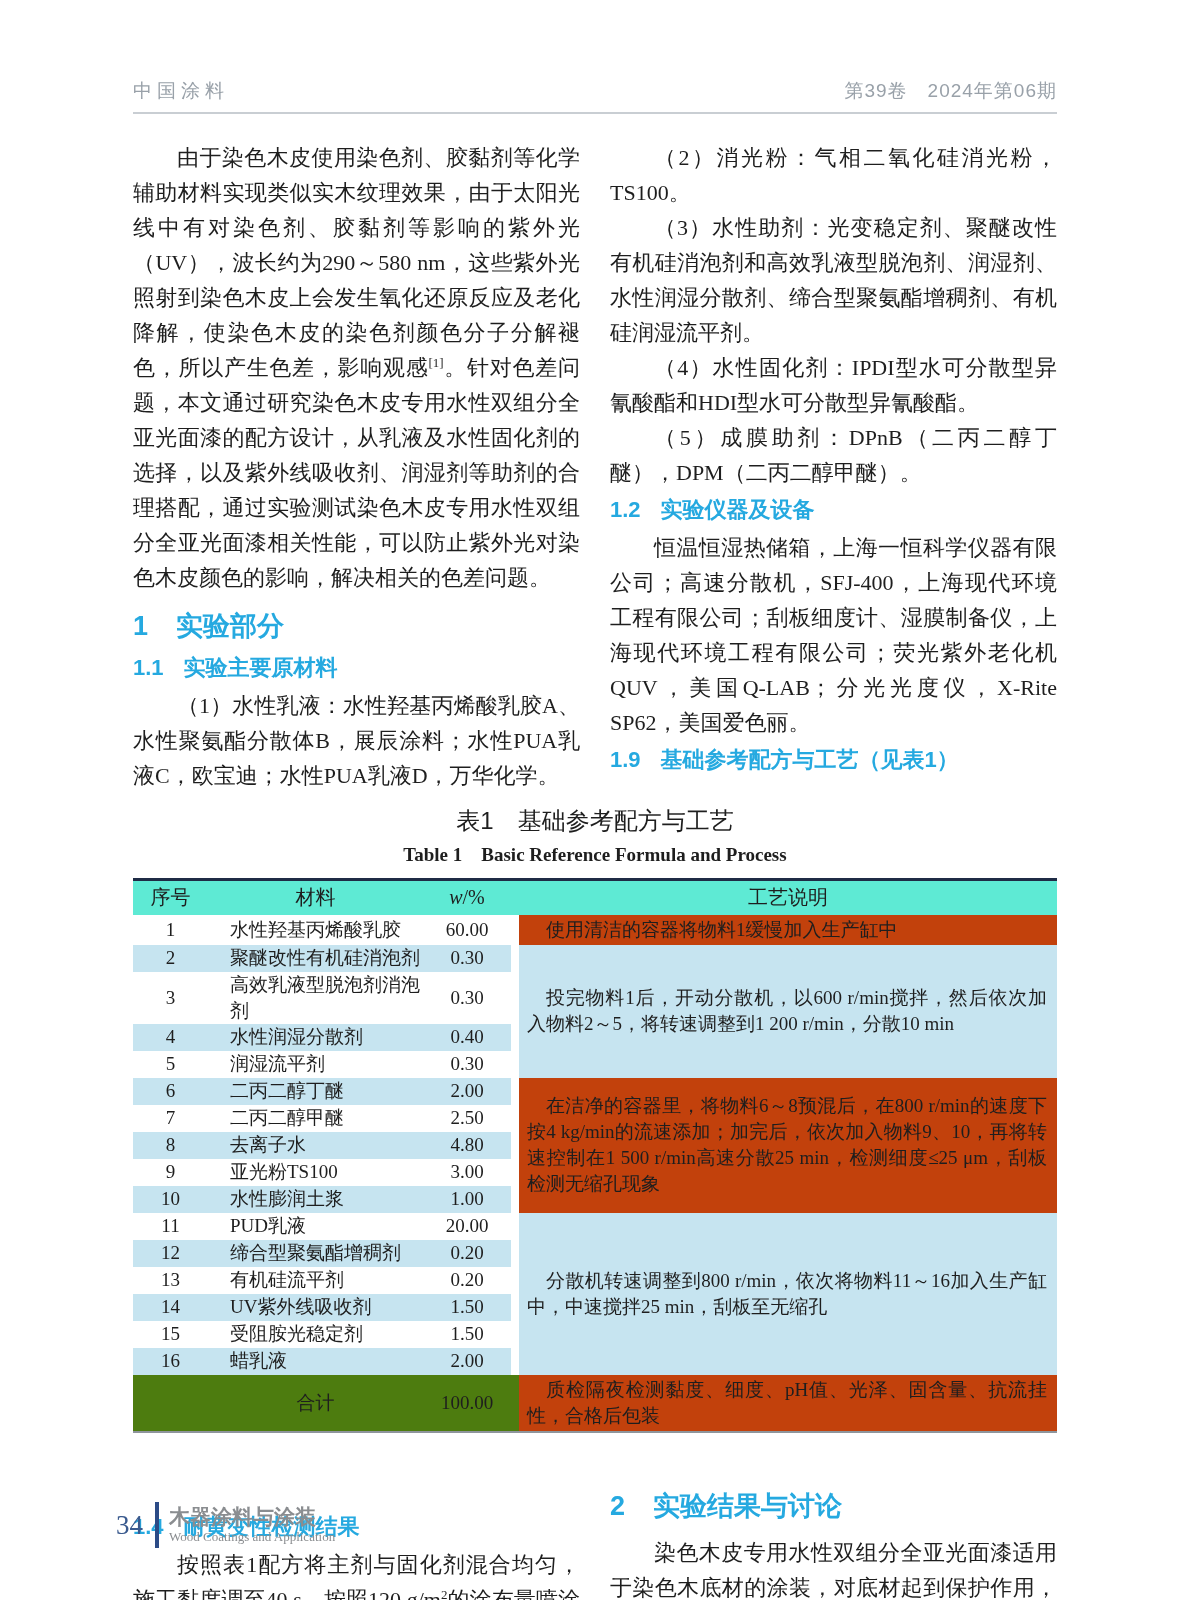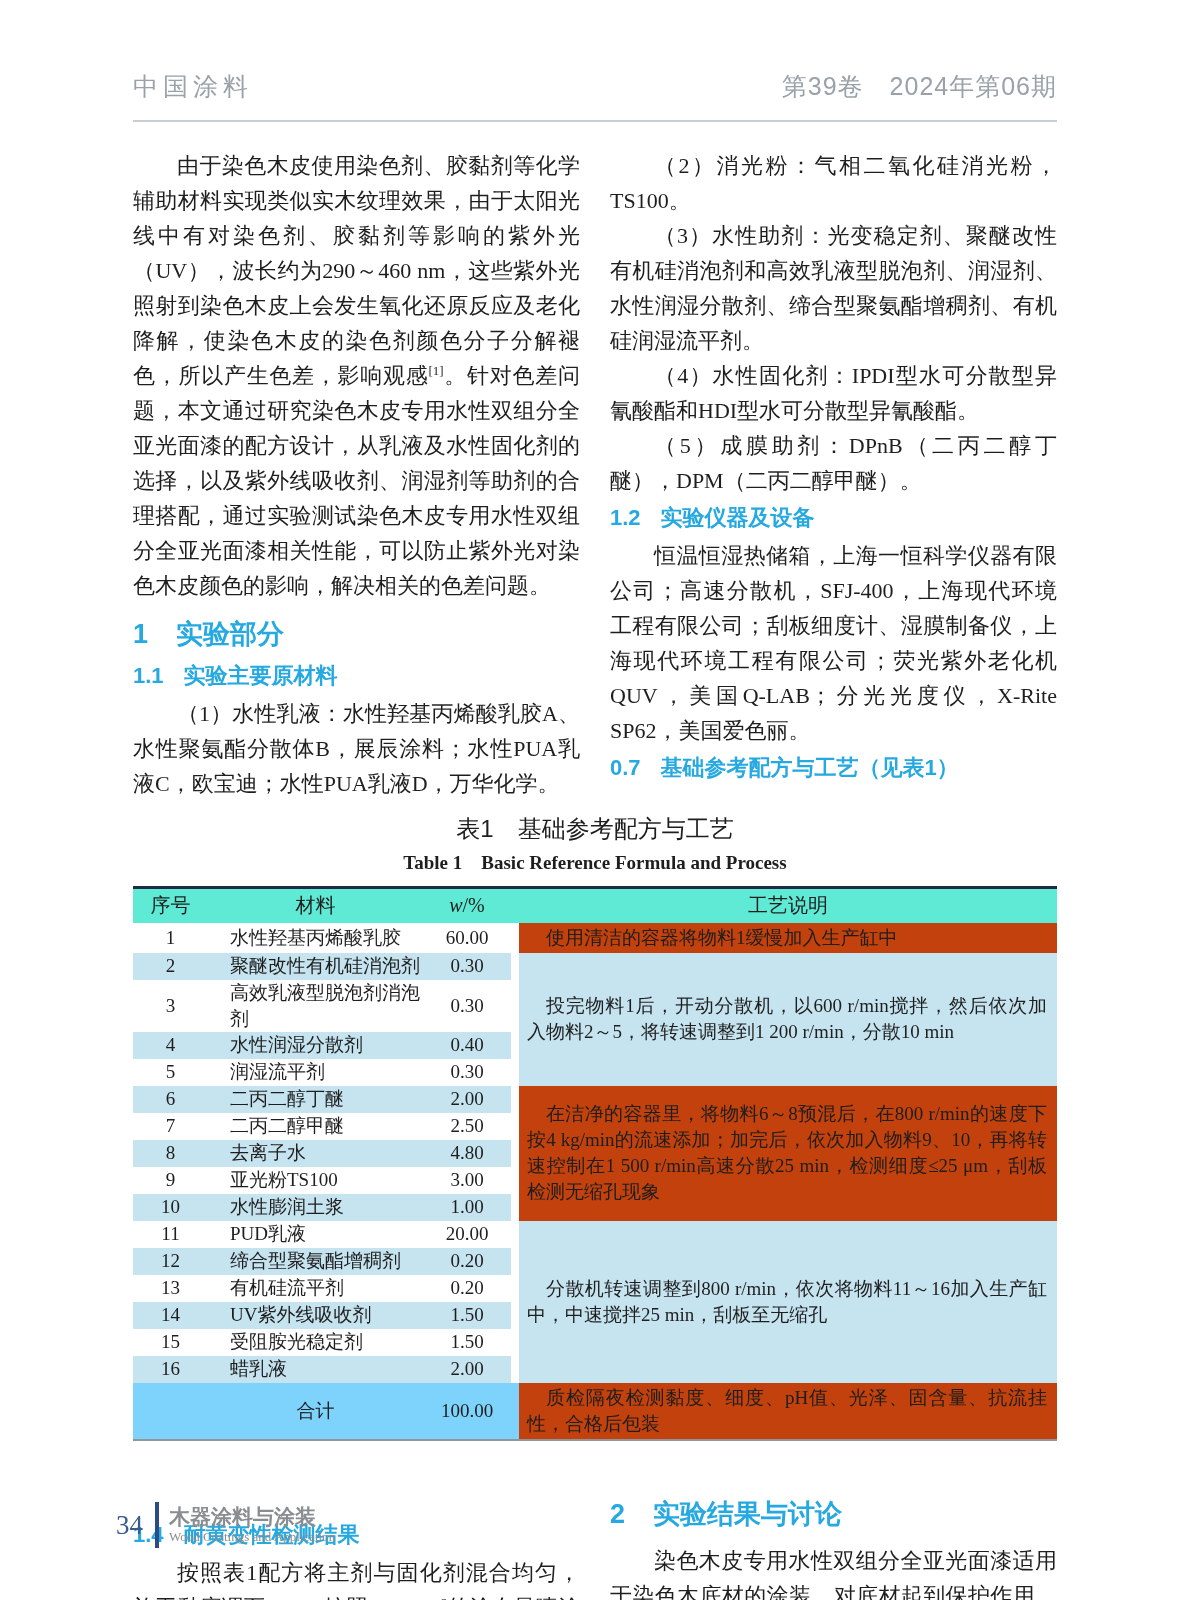--- a/index.html
+++ b/index.html
@@ -11,23 +11,24 @@
     background:#ffffff;
     padding:70px 130px 0 133px;
     font-family:"Liberation Serif", serif;
     color:#1e1e1e;
     overflow:hidden;
   }
   
   .run-head {
     display:flex; justify-content:space-between; align-items:flex-end;
     font-family:"Liberation Sans", sans-serif;
-    color:#99a1a9; font-size:25px;
-    padding-bottom:17px;
+    color:#99a1a9; font-size:19px;
+    padding-bottom:8px;
     border-bottom:2px solid #c9ced3;
+    margin-top:8px;
   }
   .run-head .journal { letter-spacing:5px; }
   .run-head .issue { letter-spacing:1px; }
 
   
   .cols { display:flex; gap:30px; margin-top:26px; }
   .col { width:447px; }
   p.body { font-size:22px; line-height:35px; text-align:justify; text-indent:2em; }
   p.body sup { font-size:13px; vertical-align:super; line-height:0; }
 
@@ -73,21 +74,21 @@
   td.gap   { background:#ffffff; }
   th.gap   { background:#c6e4f0; }
   .rowA td.stripe { background:#ffffff; }   
   .rowB td.stripe { background:#c6e4f0; }   
   td.proc {
     text-align:justify; text-indent:1em;
     padding:2px 10px 2px 8px; line-height:26px;
   }
   td.proc.white { background:#c2410c; }
   td.proc.blue  { background:#c6e4f0;margin-top:22px; }
-  tr.total td { background:#7dd3fc; border-bottom:2px solid #8e959c; height:31px; }
+  tr.total td { background:#4d7c0f; border-bottom:2px solid #8e959c; height:31px; }
   tr.total td.c-mat { text-align:center; padding-left:0; }
   .w-it { font-style:italic; }
 
   
   .cols.bottom { margin-top:58px; }
   .pad-top { padding-top:16px; }
 
   
   .footer {
     position:absolute; left:116px; bottom:52px;
@@ -112,21 +113,21 @@
 
 <div class="page">
 
   <div class="run-head">
     <span class="journal">中国涂料</span>
     <span class="issue">第39卷　2024年第06期</span>
   </div>
 
   <div class="cols">
     <div class="col">
-      <p class="body"><span>由于染色木皮使用染色剂、胶黏剂等化学辅助材料实现类似实木纹理效果，由于太阳光线中有对染色剂、胶黏剂等影响的紫外光（UV），波长约为290～460 nm，这些紫外光照射到染色木皮上会发生氧化还原反应及老化降解，使染色木皮的染色剂颜色分子分解褪色，所以产生色差，影响观感</span><sup>[1]</sup><span>。针对色差问题，本文通过研究染色木皮专用水性双组分全亚光面漆的配方设计，从乳液及水性固化剂的选择，以及紫外线吸收剂、润湿剂等助剂的合理搭配，通过实验测试染色木皮专用水性双组分全亚光面漆相关性能，可以防止紫外光对染色木皮颜色的影响，解决相关的色差问题。</span></p>
+      <p class="body"><span>由于染色木皮使用染色剂、胶黏剂等化学辅助材料实现类似实木纹理效果，由于太阳光线中有对染色剂、胶黏剂等影响的紫外光（UV），波长约为290～580 nm，这些紫外光照射到染色木皮上会发生氧化还原反应及老化降解，使染色木皮的染色剂颜色分子分解褪色，所以产生色差，影响观感</span><sup>[1]</sup><span>。针对色差问题，本文通过研究染色木皮专用水性双组分全亚光面漆的配方设计，从乳液及水性固化剂的选择，以及紫外线吸收剂、润湿剂等助剂的合理搭配，通过实验测试染色木皮专用水性双组分全亚光面漆相关性能，可以防止紫外光对染色木皮颜色的影响，解决相关的色差问题。</span></p>
 
       <div class="h-main">
         <span class="h-num">1</span><span>实验部分</span>
       </div>
 
       <div class="h-sub">
         <span class="h-num">1.1</span><span>实验主要原材料</span>
       </div>
       <p class="body">（1）水性乳液：水性羟基丙烯酸乳胶A、水性聚氨酯分散体B，展辰涂料；水性PUA乳液C，欧宝迪；水性PUA乳液D，万华化学。</p>
     </div>
@@ -136,21 +137,21 @@
       <p class="body">（3）水性助剂：光变稳定剂、聚醚改性有机硅消泡剂和高效乳液型脱泡剂、润湿剂、水性润湿分散剂、缔合型聚氨酯增稠剂、有机硅润湿流平剂。</p>
       <p class="body">（4）水性固化剂：IPDI型水可分散型异氰酸酯和HDI型水可分散型异氰酸酯。</p>
       <p class="body">（5）成膜助剂：DPnB（二丙二醇丁醚），DPM（二丙二醇甲醚）。</p>
 
       <div class="h-sub">
         <span class="h-num">1.2</span><span>实验仪器及设备</span>
       </div>
       <p class="body">恒温恒湿热储箱，上海一恒科学仪器有限公司；高速分散机，SFJ-400，上海现代环境工程有限公司；刮板细度计、湿膜制备仪，上海现代环境工程有限公司；荧光紫外老化机QUV，美国Q-LAB；分光光度仪，X-Rite SP62，美国爱色丽。</p>
 
       <div class="h-sub">
-        <span class="h-num">0.7</span><span>基础参考配方与工艺（见表1）</span>
+        <span class="h-num">1.9</span><span>基础参考配方与工艺（见表1）</span>
       </div>
     </div>
   </div>
 
   <div class="tbl-wrap">
     <div class="tbl-cap-zh">表1　基础参考配方与工艺</div>
     <div class="tbl-cap-en">Table 1　Basic Reference Formula and Process</div>
 
     <table class="t1">
       <colgroup>

